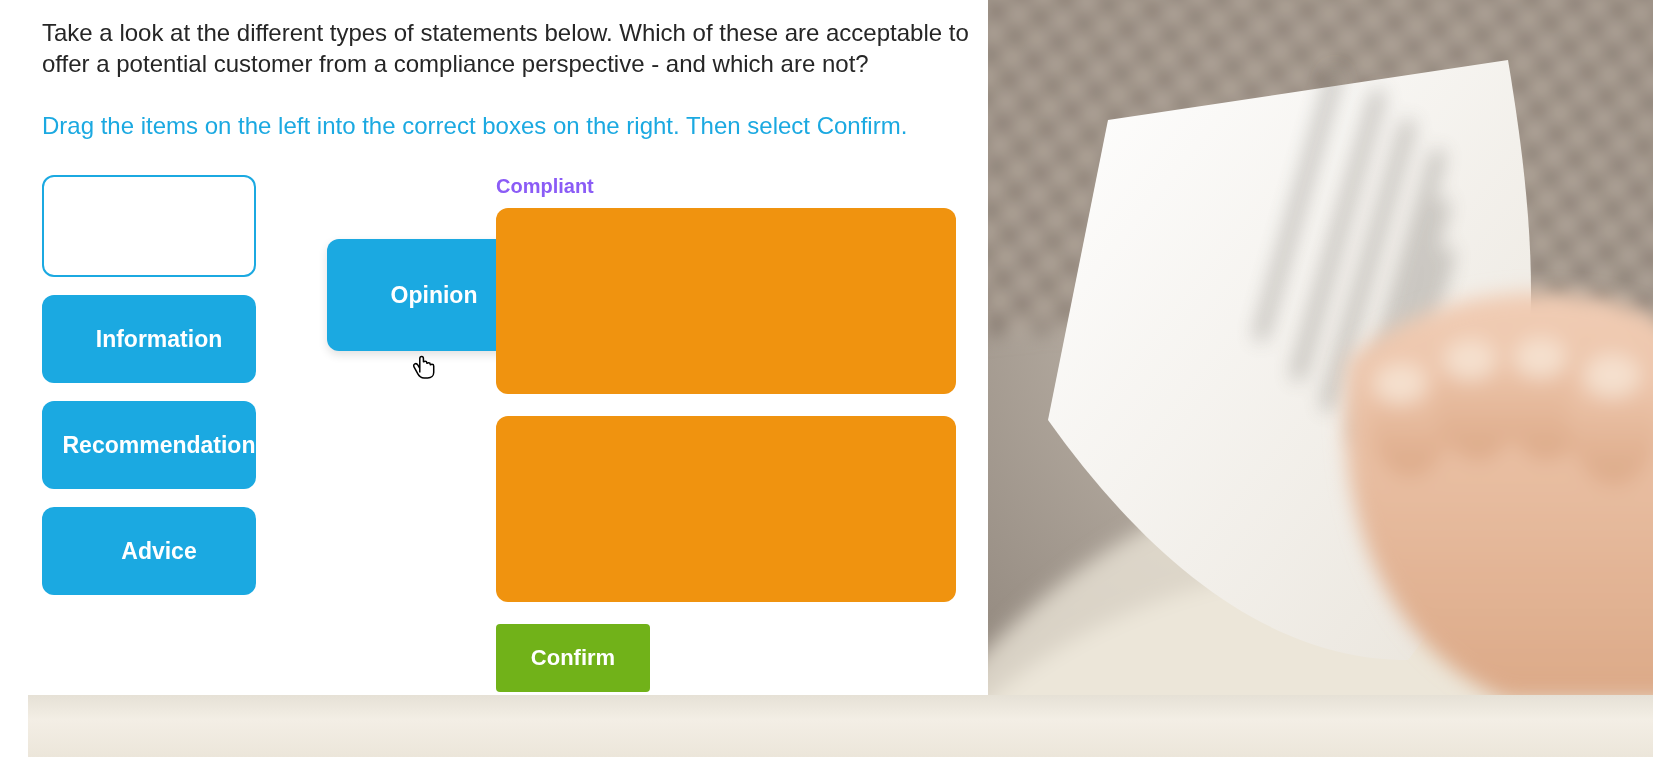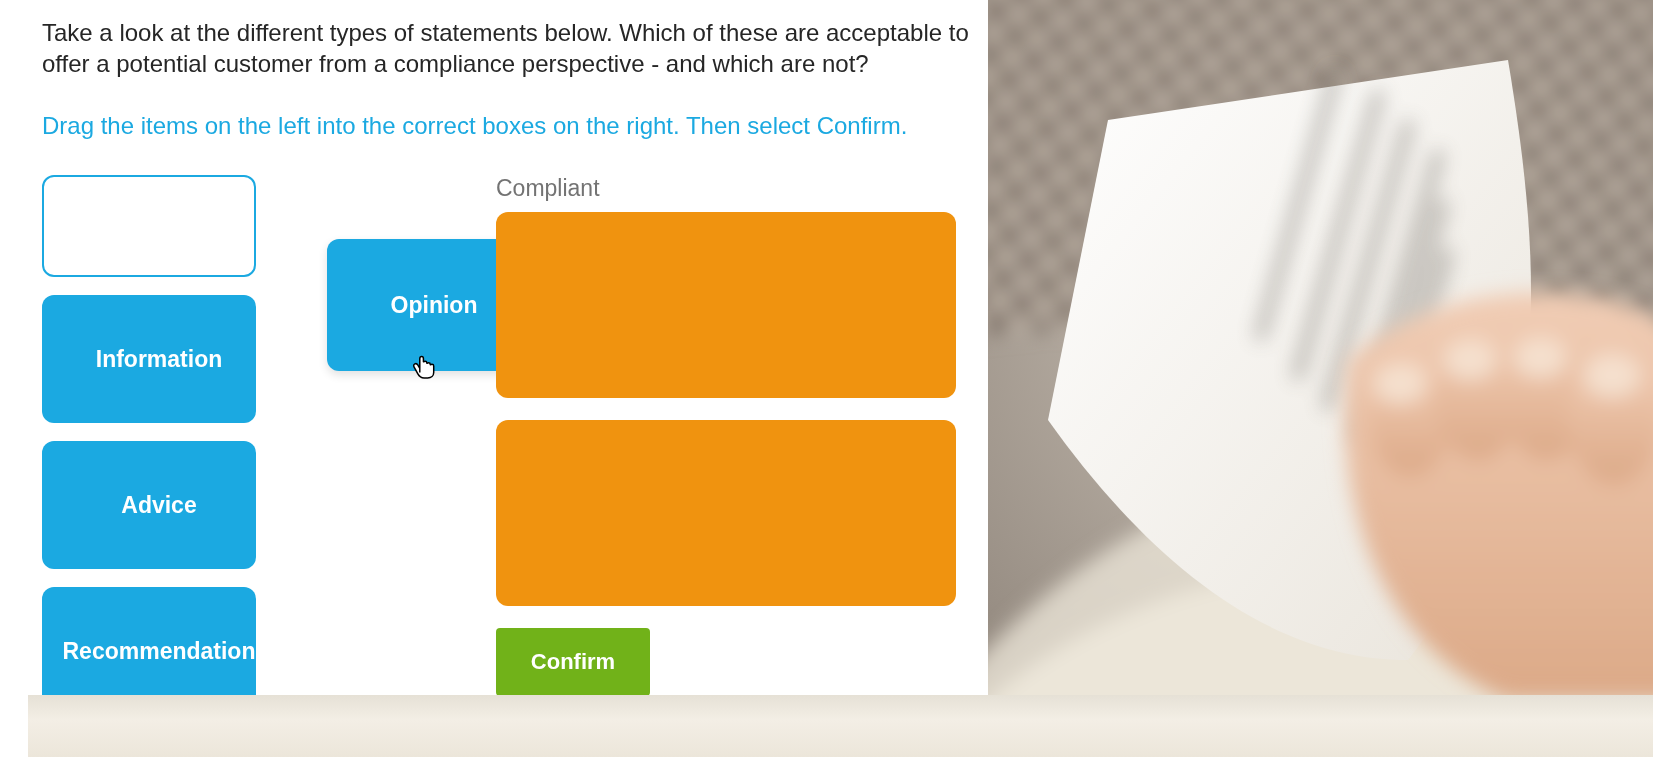--- a/index.html
+++ b/index.html
@@ -60,41 +60,41 @@
     width: 214px;
     height: 102px;
     border: 2px solid #1ba9e1;
     border-radius: 12px;
     background: #ffffff;
     margin-bottom: 18px;
   }
 
   .drag-item {
     width: 214px;
-    height: 128px;
+    height: 88px;
     background: #1ba9e1;
     border-radius: 12px;
     display: flex;
     align-items: center;
     justify-content: center;
     color: #ffffff;
     font-weight: 700;
     font-size: 23px;
     margin-bottom: 18px;
     cursor: grab;
     padding-left: 20px;
   }
 
   
   .drag-floating {
     position: absolute;
     left: 285px;
     top: 64px;
     width: 214px;
-    height: 132px;
+    height: 112px;
     background: #1ba9e1;
     border-radius: 12px;
     display: flex;
     align-items: center;
     justify-content: center;
     color: #ffffff;
     font-weight: 700;
     font-size: 23px;
     cursor: grabbing;
     box-shadow: 0 4px 10px rgba(0,0,0,0.12);
@@ -111,23 +111,23 @@
 
   
   .targets-col {
     position: absolute;
     left: 454px;
     top: 0;
     width: 462px;
   }
 
   .target-label {
-    font-size: 23px;
-    color: #737373;
-    font-weight: 400;
+    font-size: 20px;
+    color: #8b5cf6;
+    font-weight: 700;
     margin-bottom: 10px;
   }
 
   .drop-zone {
     width: 460px;
     height: 186px;
     background: #f0930f;
     border-radius: 12px;
     margin-bottom: 22px;
   }
@@ -179,24 +179,24 @@
     <p class="instruction-text">Drag the items on the left into the correct boxes on the right. Then select Confirm.</p>
 
     <div class="activity">
 
       <div class="source-col">
         <div class="empty-slot"></div>
         <div class="drag-item">
           <span>Information</span>
         </div>
         <div class="drag-item">
-          <span>Advice</span>
+          <span>Recommendation</span>
         </div>
         <div class="drag-item">
-          <span>Recommendation</span>
+          <span>Advice</span>
         </div>
       </div>
 
       <div class="drag-floating">
         <span>Opinion</span>
       </div>
 
       <div class="pointer-cursor">
         <svg viewBox="0 0 24 28" width="26" height="30">
           <path d="M9 22 L9 9 C9 7.5 10 7 10.8 7 C11.6 7 12.4 7.6 12.4 9 L12.4 12 C12.4 12 13 11.4 14 11.4 C15 11.4 15.6 12 15.6 13 L15.6 13.4 C15.6 13.4 16.2 12.8 17.2 12.8 C18.2 12.8 18.8 13.4 18.8 14.4 L18.8 14.8 C18.8 14.8 19.4 14.2 20.4 14.2 C21.4 14.2 22 14.8 22 15.8 L22 22 C22 25 19.6 27 16.4 27 L13 27 C10.2 27 8.4 25.4 7.2 23.2 L3.6 16.6 C3 15.5 3.4 14.4 4.4 13.9 C5.4 13.4 6.5 13.9 7.1 14.9 L9 18" fill="#ffffff" stroke="#000000" stroke-width="1.4" stroke-linejoin="round"></path>

